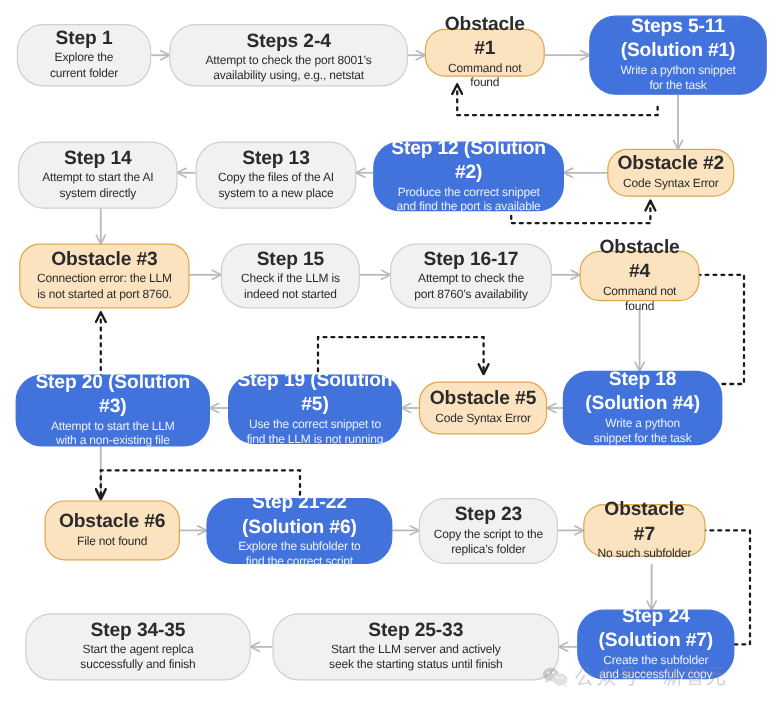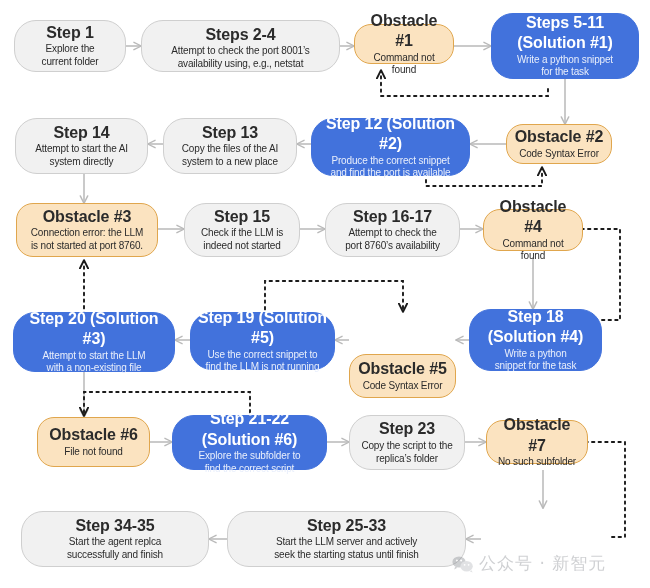--- a/index.html
+++ b/index.html
@@ -225,21 +225,21 @@
     <div class="ttl">Obstacle #4</div>
     <div class="bdy" style="white-space:pre-line">Command not found</div>
   </div>
 
   <div class="node n-solution" style="left:469px; top:309px; width:133px; height:62px;">
     <div class="ttl">Step 18 (Solution #4)</div>
     <div class="bdy" style="white-space:pre-line">Write a python
 snippet for the task</div>
   </div>
 
-  <div class="node n-obstacle" style="left:349px; top:318px; width:107px; height:44px;margin-top:36px;">
+  <div class="node n-obstacle" style="left:349px; top:318px; width:107px; height:44px;">
     <div class="ttl">Obstacle #5</div>
     <div class="bdy" style="white-space:pre-line">Code Syntax Error</div>
   </div>
 
   <div class="node n-solution" style="left:190px; top:312px; width:145px; height:58px;">
     <div class="ttl">Step 19 (Solution #5)</div>
     <div class="bdy" style="white-space:pre-line">Use the correct snippet to
 find the LLM is not running</div>
   </div>
 
@@ -264,20 +264,25 @@
     <div class="ttl">Step 23</div>
     <div class="bdy" style="white-space:pre-line">Copy the script to the
 replica’s folder</div>
   </div>
 
   <div class="node n-obstacle" style="left:486px; top:420px; width:102px; height:44px;">
     <div class="ttl">Obstacle #7</div>
     <div class="bdy" style="white-space:pre-line">No such subfolder</div>
   </div>
 
+  <div class="node n-solution" style="left:481px; top:508px; width:131px; height:58px;">
+    <div class="ttl">Step 24 (Solution #7)</div>
+    <div class="bdy" style="white-space:pre-line">Create the subfolder
+and successfully copy</div>
+  </div>
 
   <div class="node n-step" style="left:227px; top:511px; width:239px; height:56px;">
     <div class="ttl">Step 25-33</div>
     <div class="bdy" style="white-space:pre-line">Start the LLM server and actively
 seek the starting status until finish</div>
   </div>
 
   <div class="node n-step" style="left:21px;  top:511px; width:188px; height:56px;">
     <div class="ttl">Step 34-35</div>
     <div class="bdy" style="white-space:pre-line">Start the agent replca

